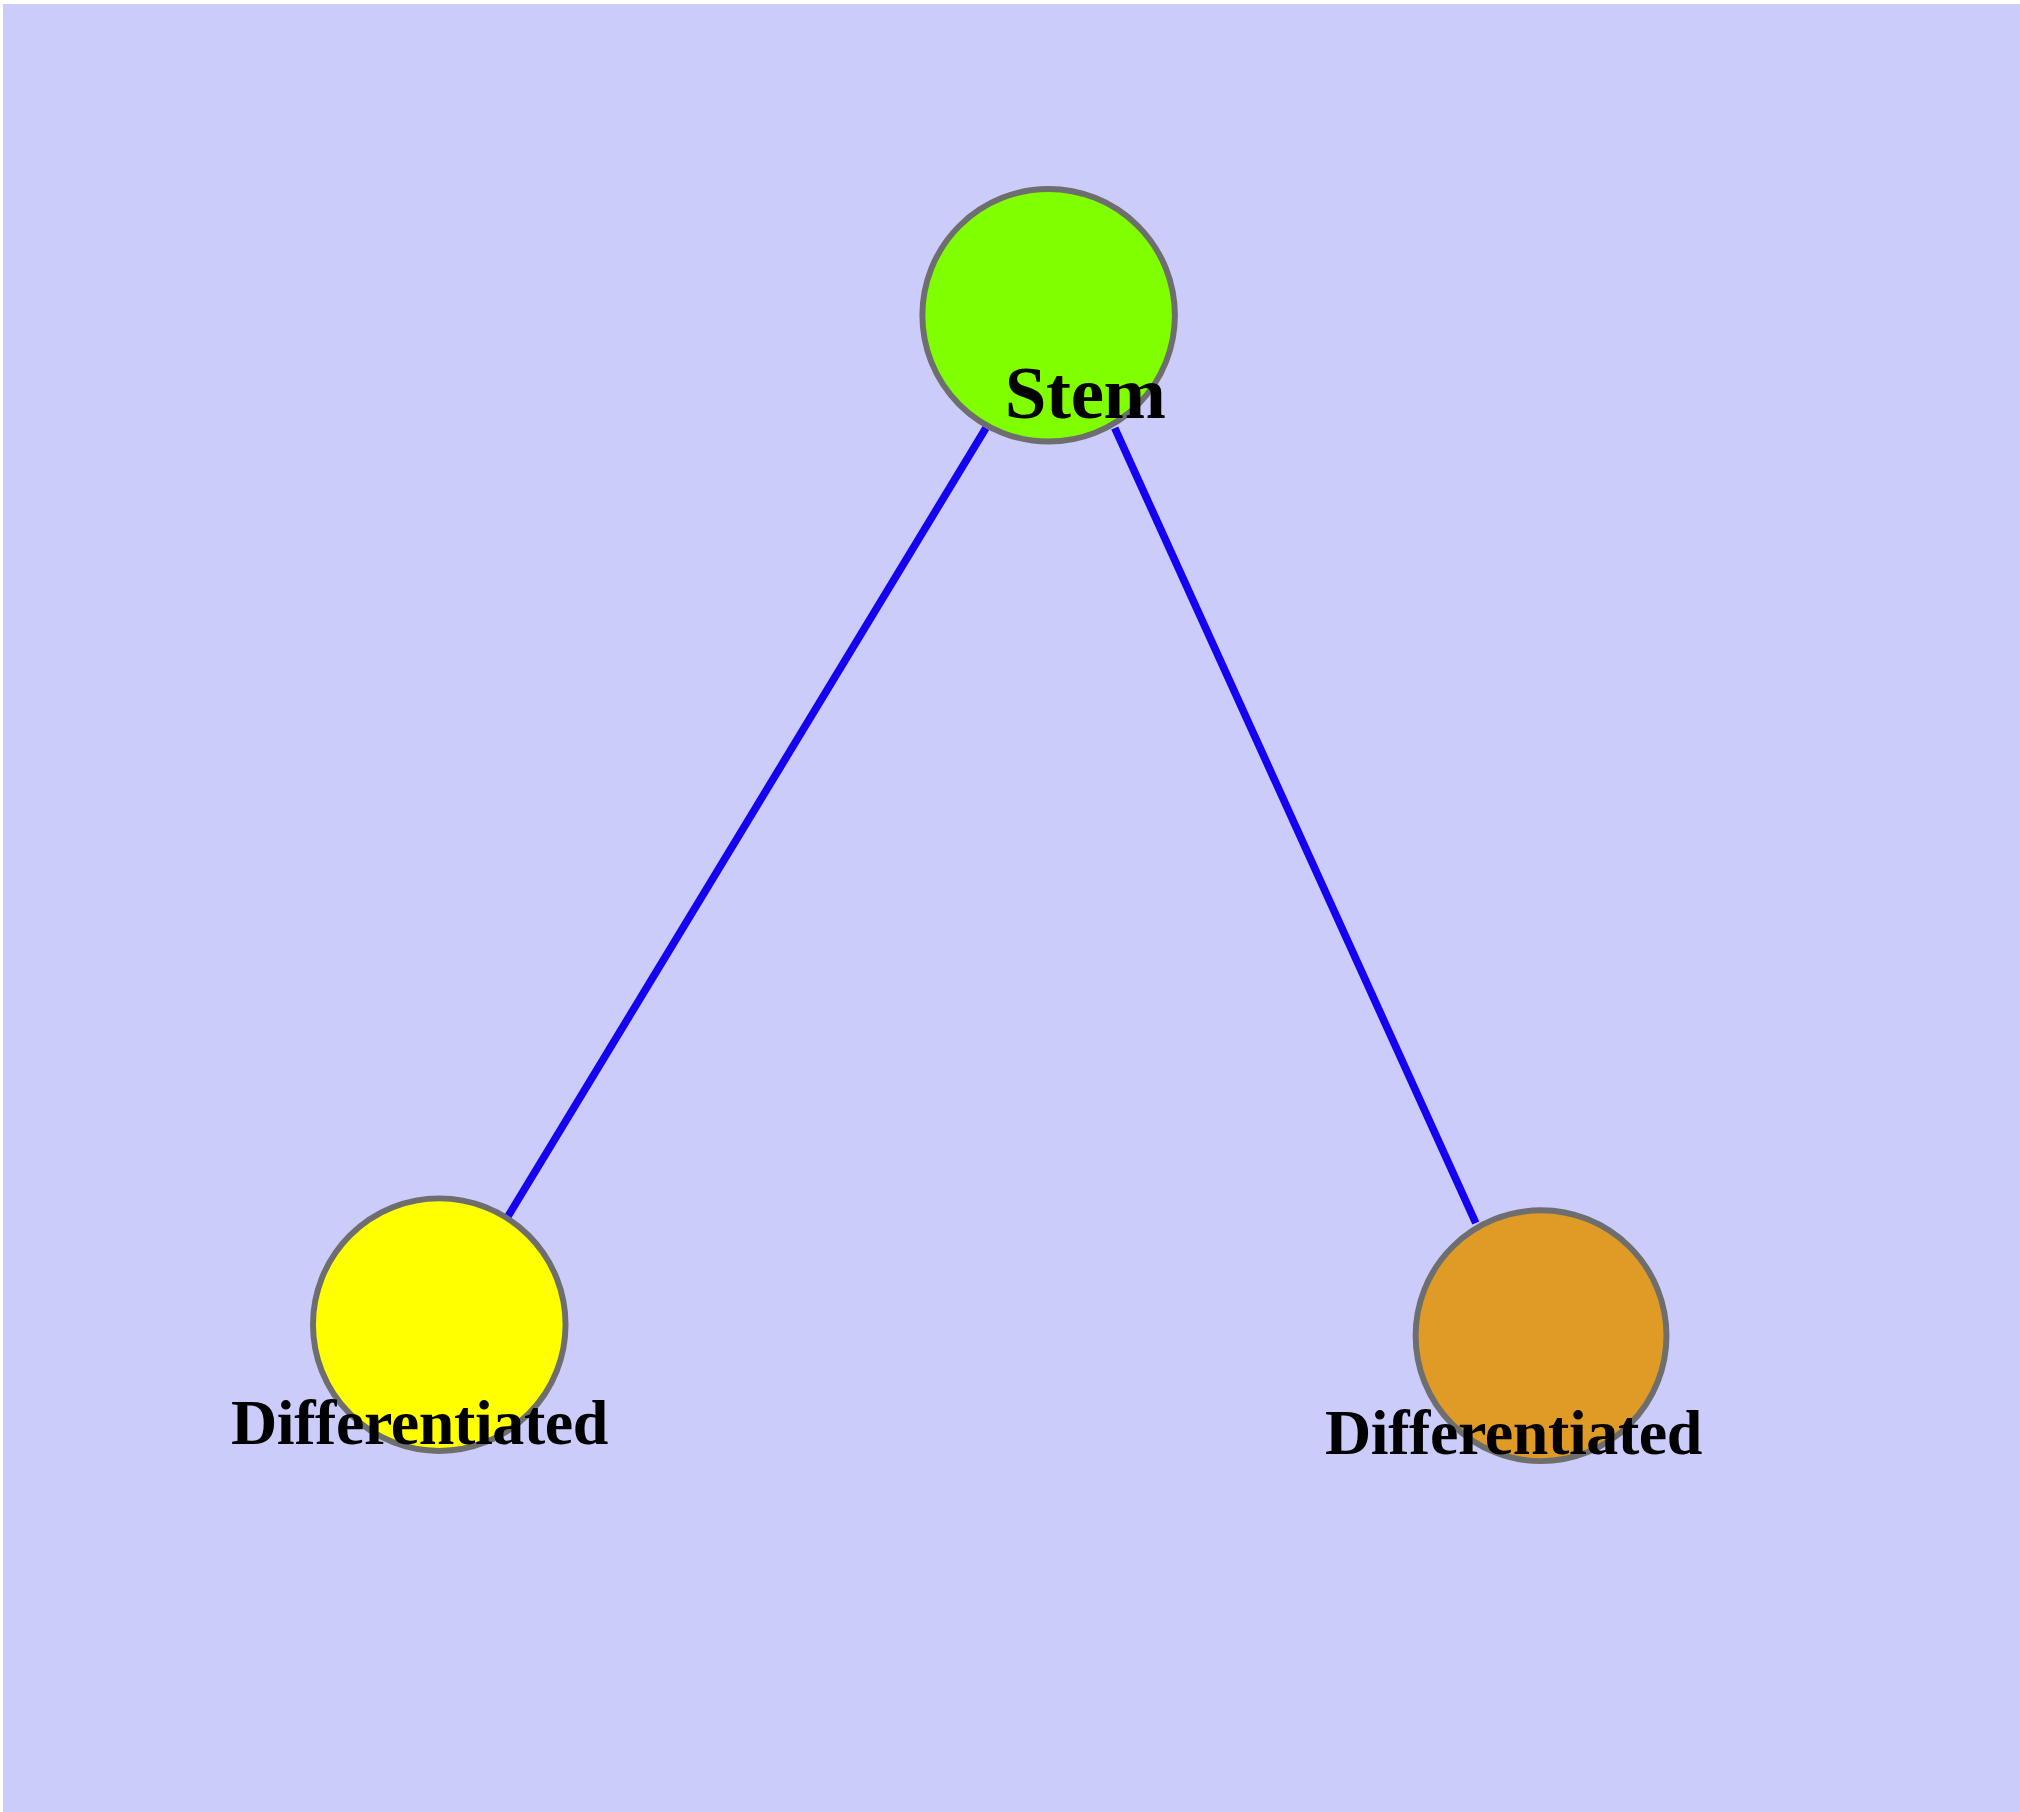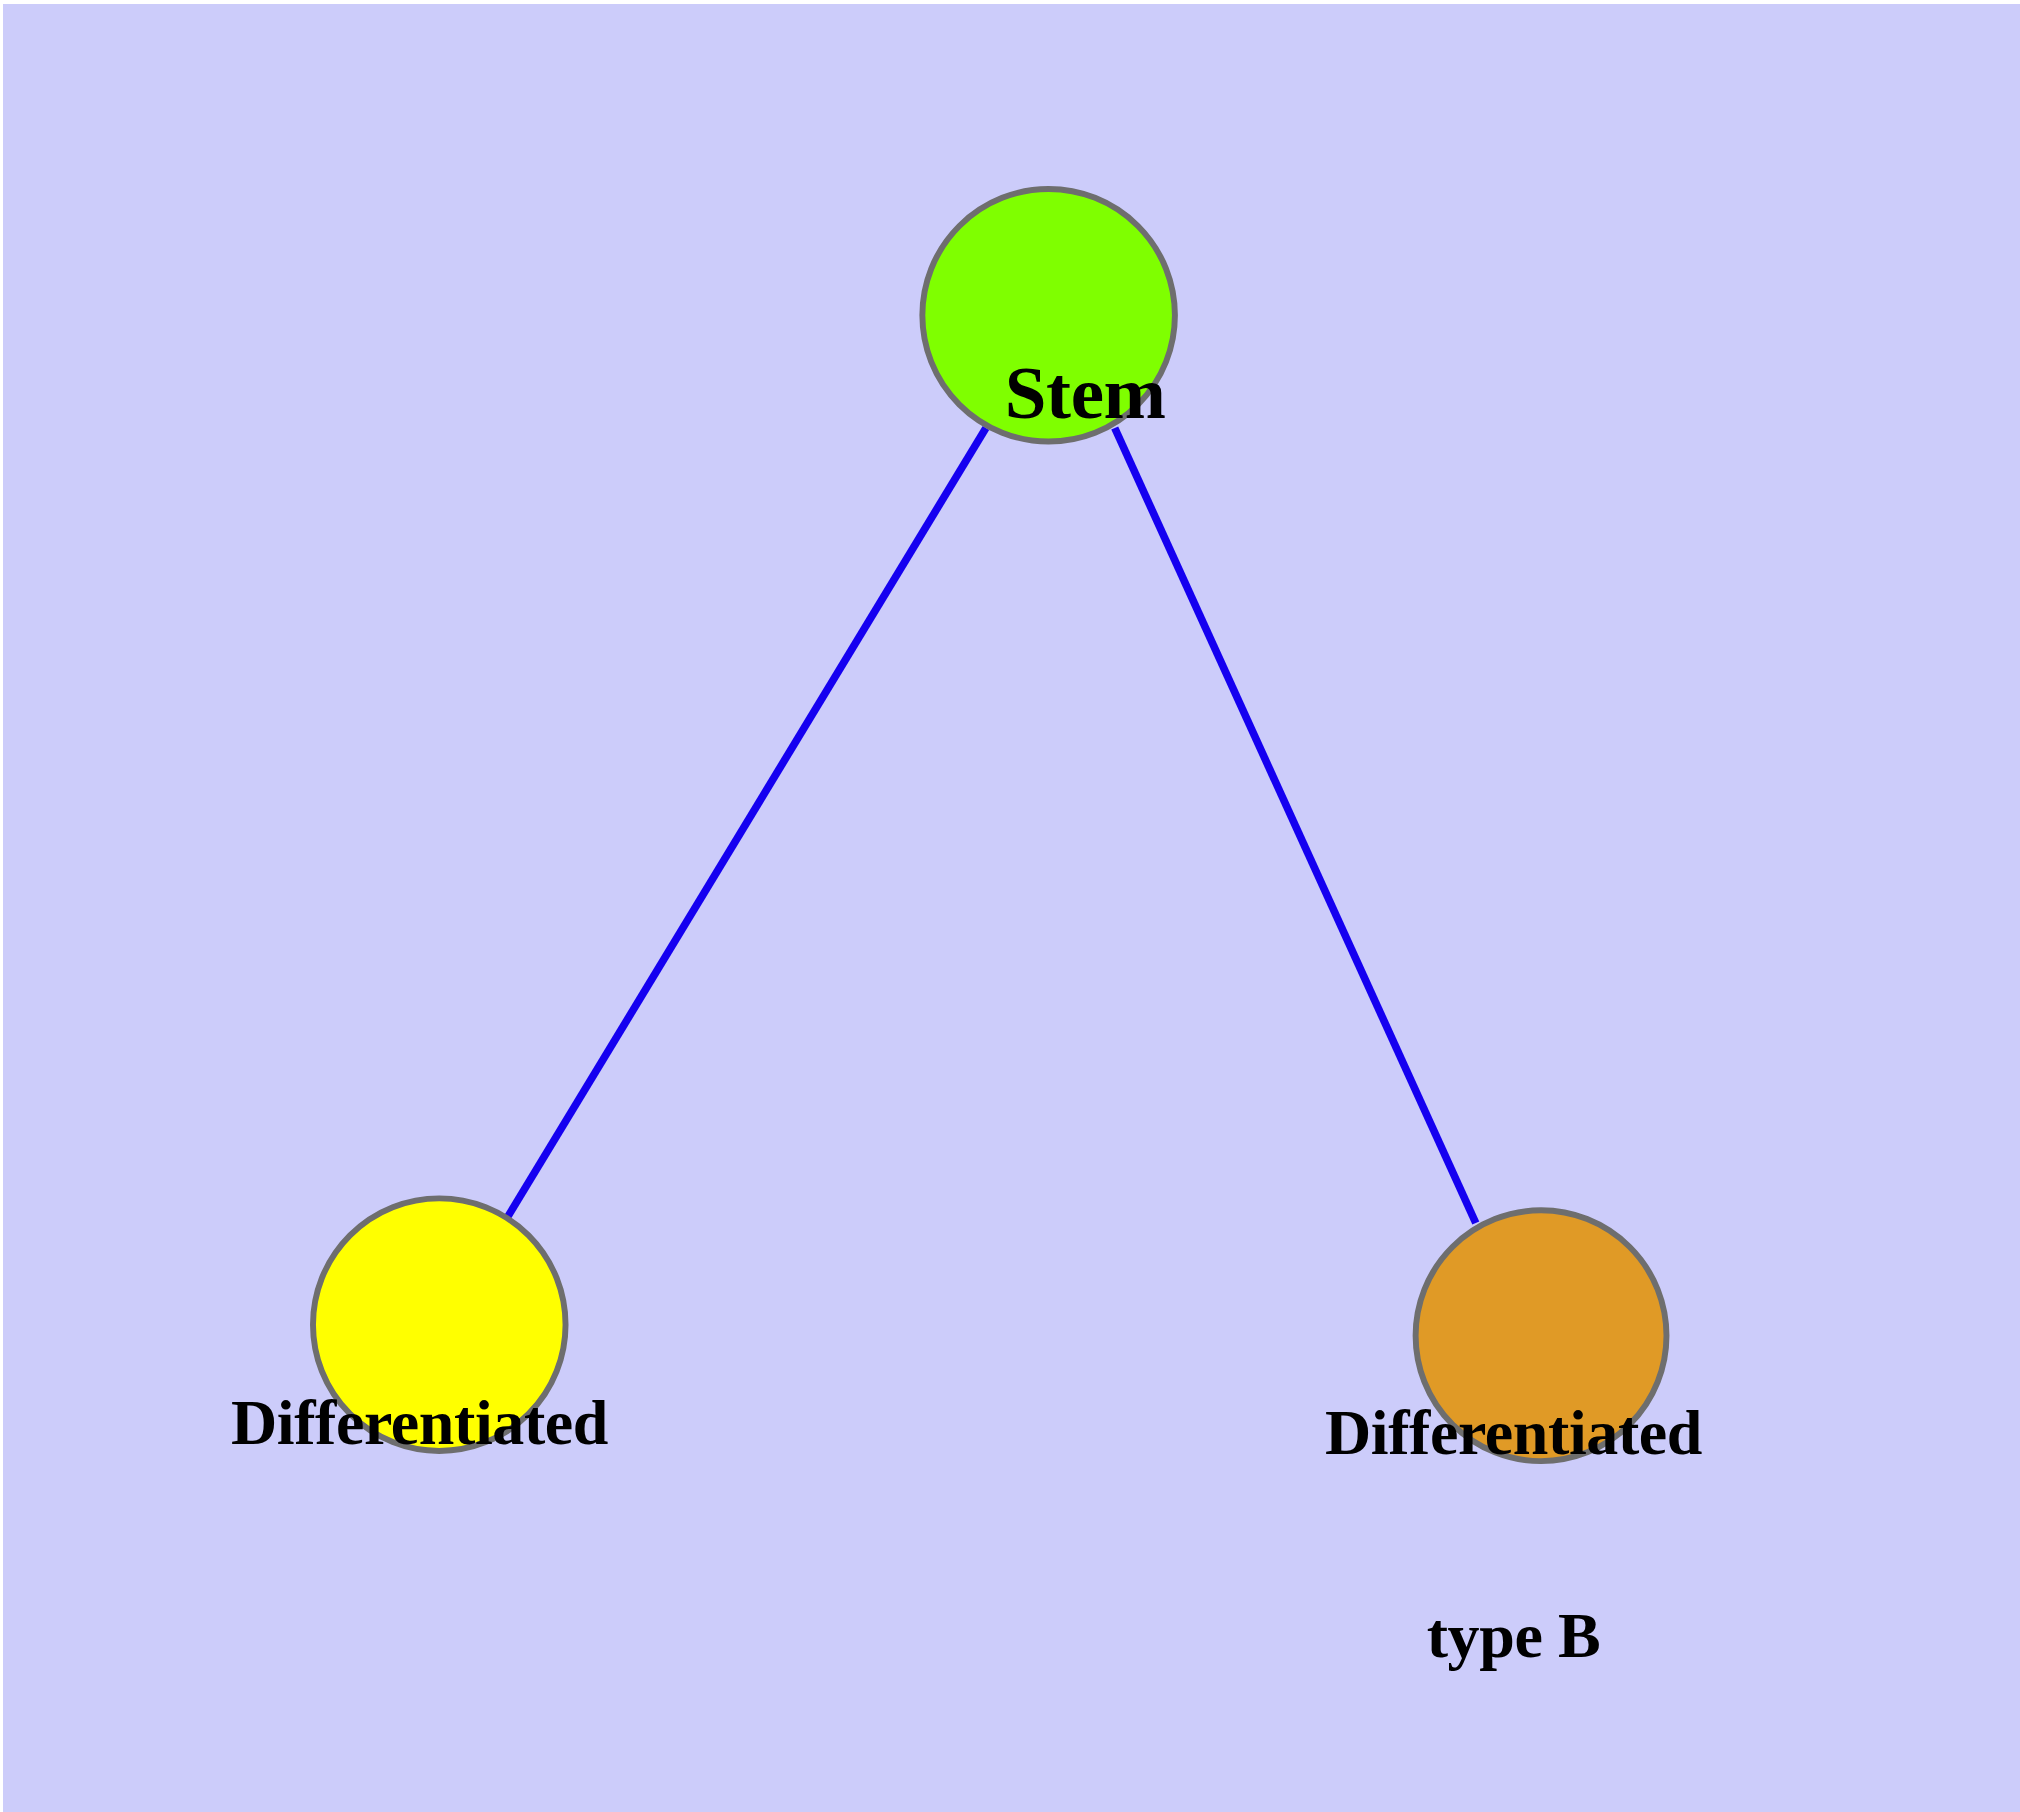--- a/index.html
+++ b/index.html
@@ -86,17 +86,16 @@
   <div class="node-label" id="label-stem">
     <span>Stem</span>
   </div>
 
   <div class="node-label" id="label-diff-a">
     <div>Differentiated</div>
   </div>
 
   <div class="node-label" id="label-diff-b">
     <div>Differentiated</div>
-    <div>type B</div>
   </div>
 
 </div>
 
 
 </body></html>

